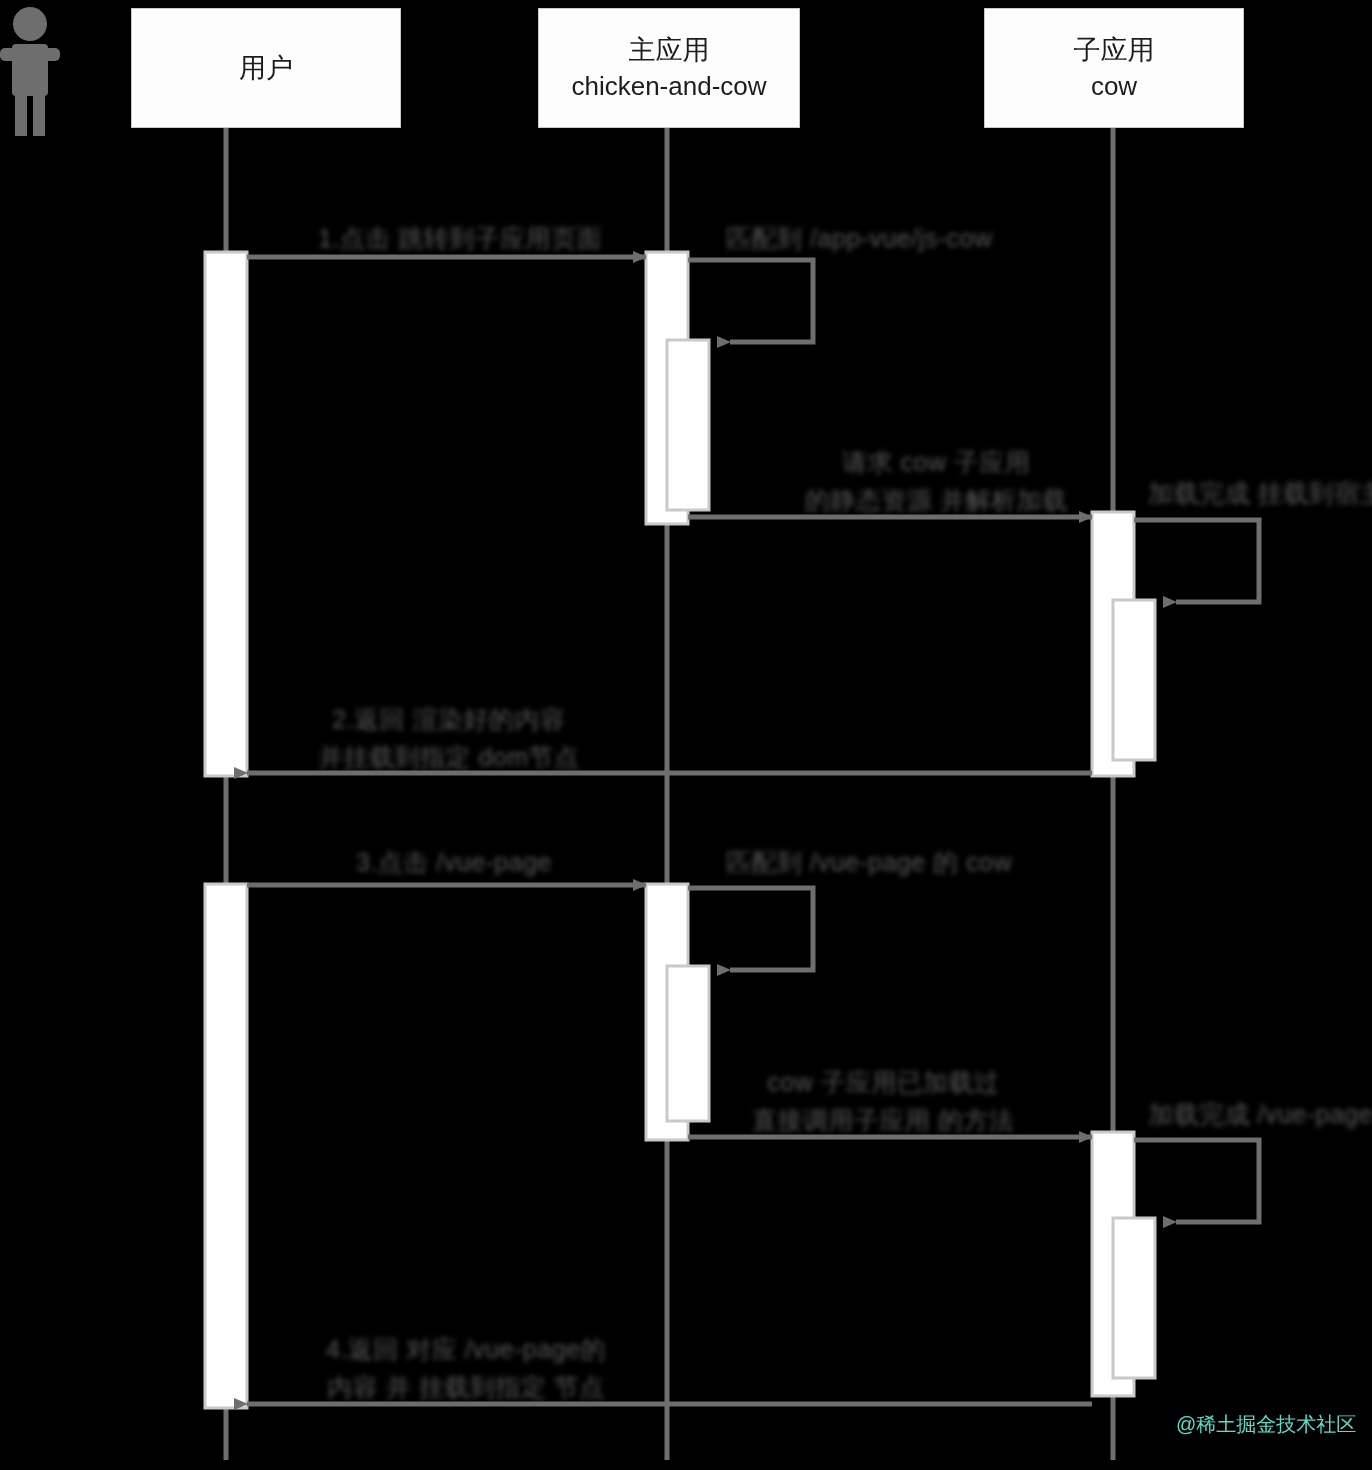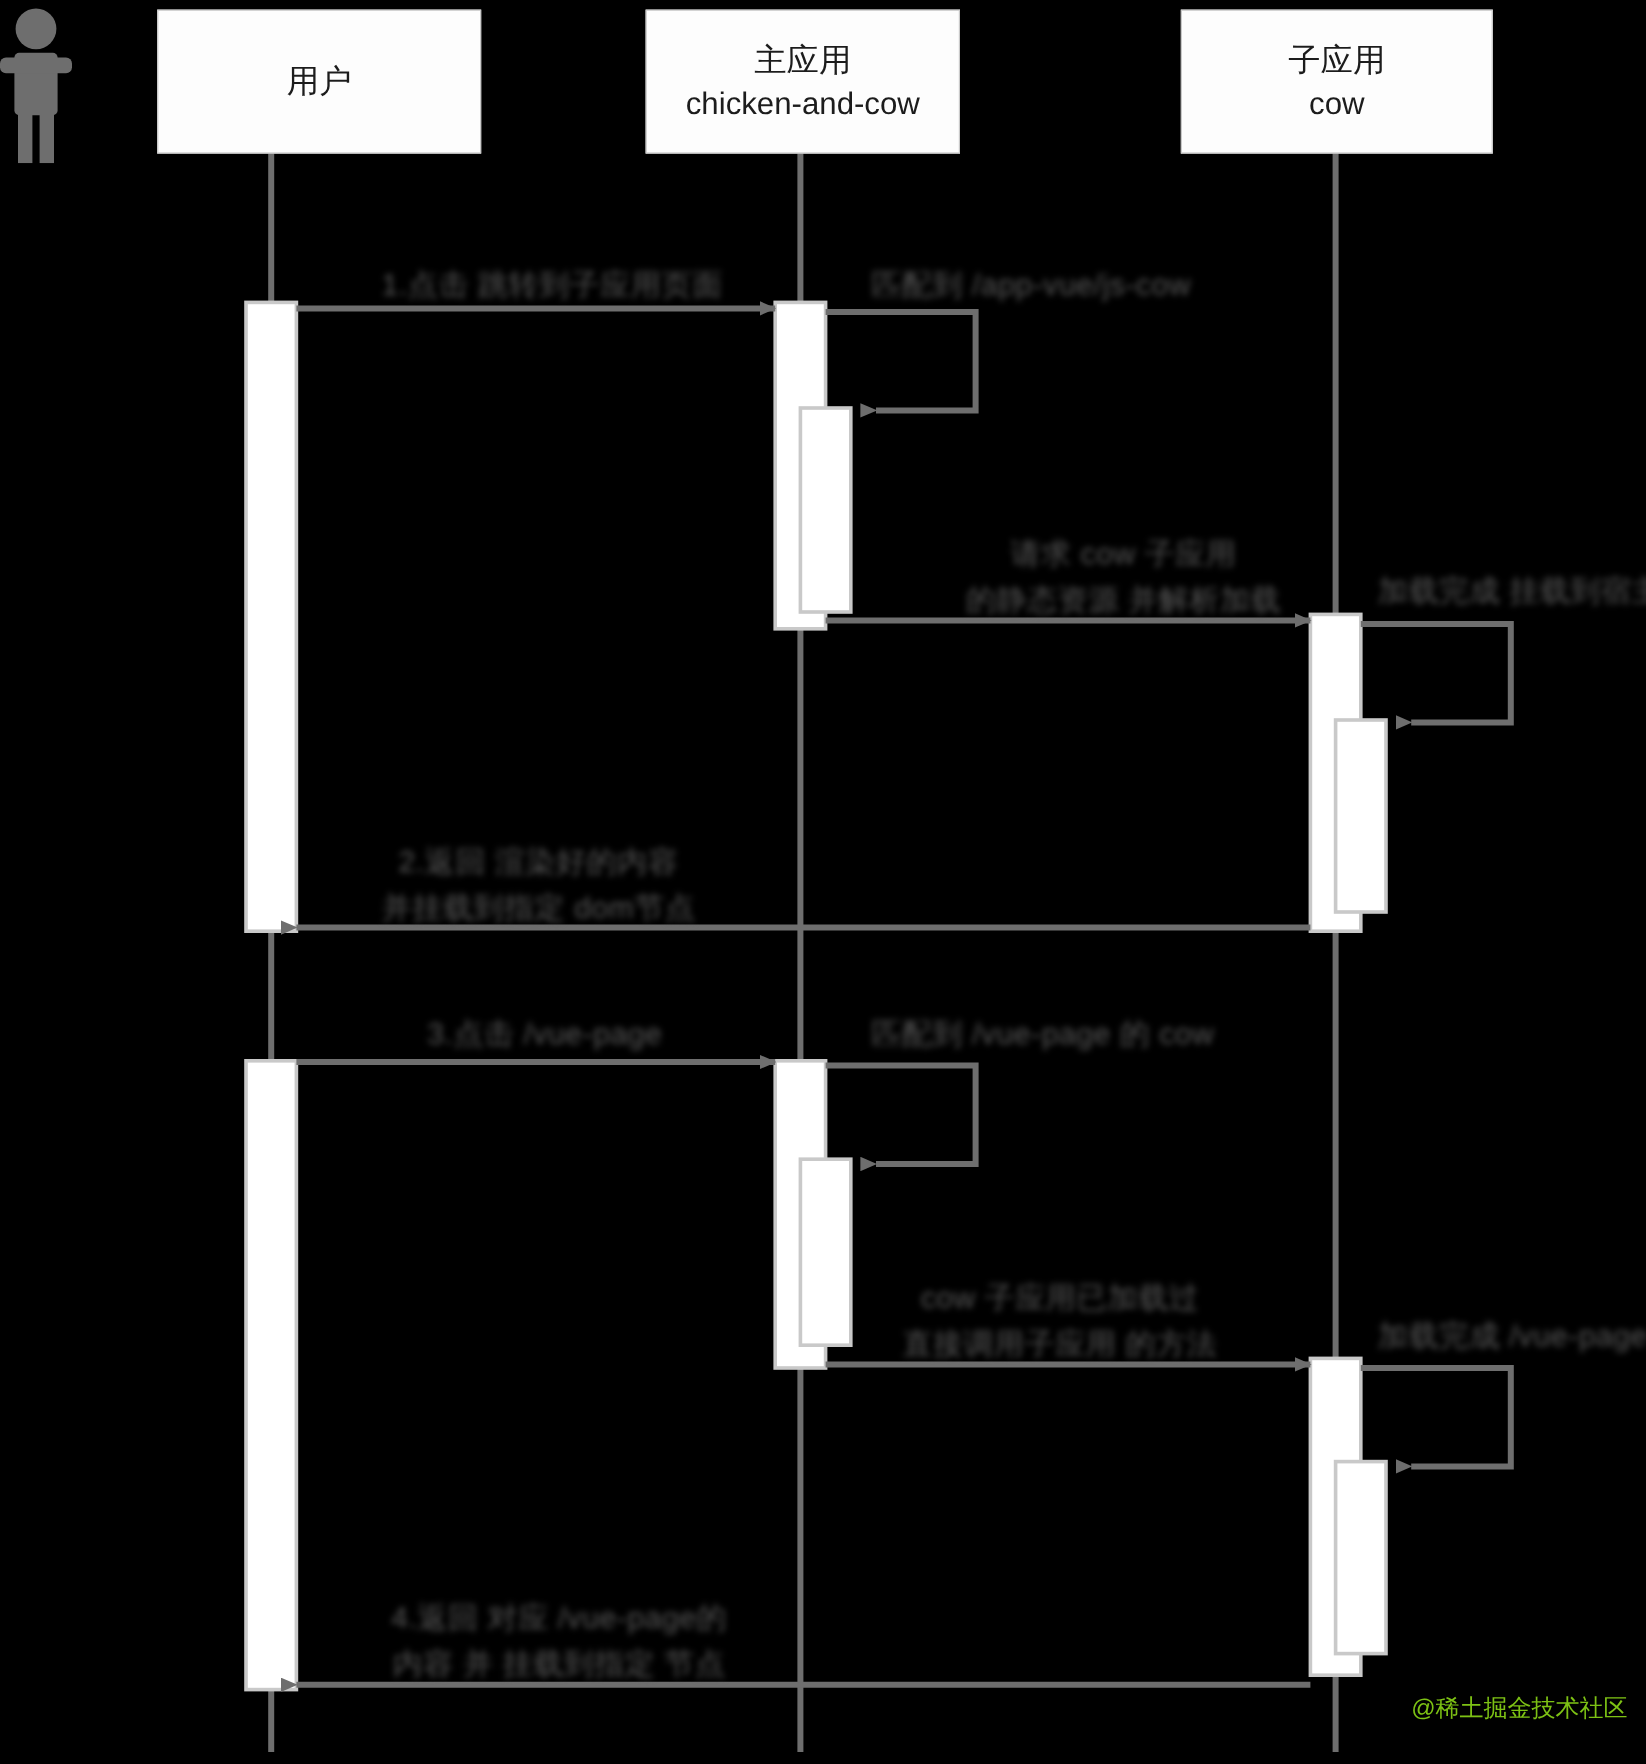--- a/index.html
+++ b/index.html
@@ -19,21 +19,21 @@
   .pbox .psub{color:#1c1c1c;font-size:26px;line-height:36px;text-align:center;}
 
   
   .msg{position:absolute;color:#585858;font-size:25px;line-height:33px;
        white-space:pre;filter:blur(2.6px);-webkit-filter:blur(2.6px);
        letter-spacing:.5px;}
   .msg.two{line-height:38px;}
   .msg.center{text-align:center;}
 
   
-  .watermark{position:absolute;color:#84cc16;font-size:20px;line-height:24px;
+  .watermark{position:absolute;color:#5eead4;font-size:20px;line-height:24px;
              white-space:pre;opacity:.95;}
 
   .actor-wrap{position:absolute;}
 </style>
 </head>
 <body style="background: rgb(0, 0, 0);">
 
 <div id="stage">
 
   <div class="actor-wrap" style="left:0px;top:4px;">

